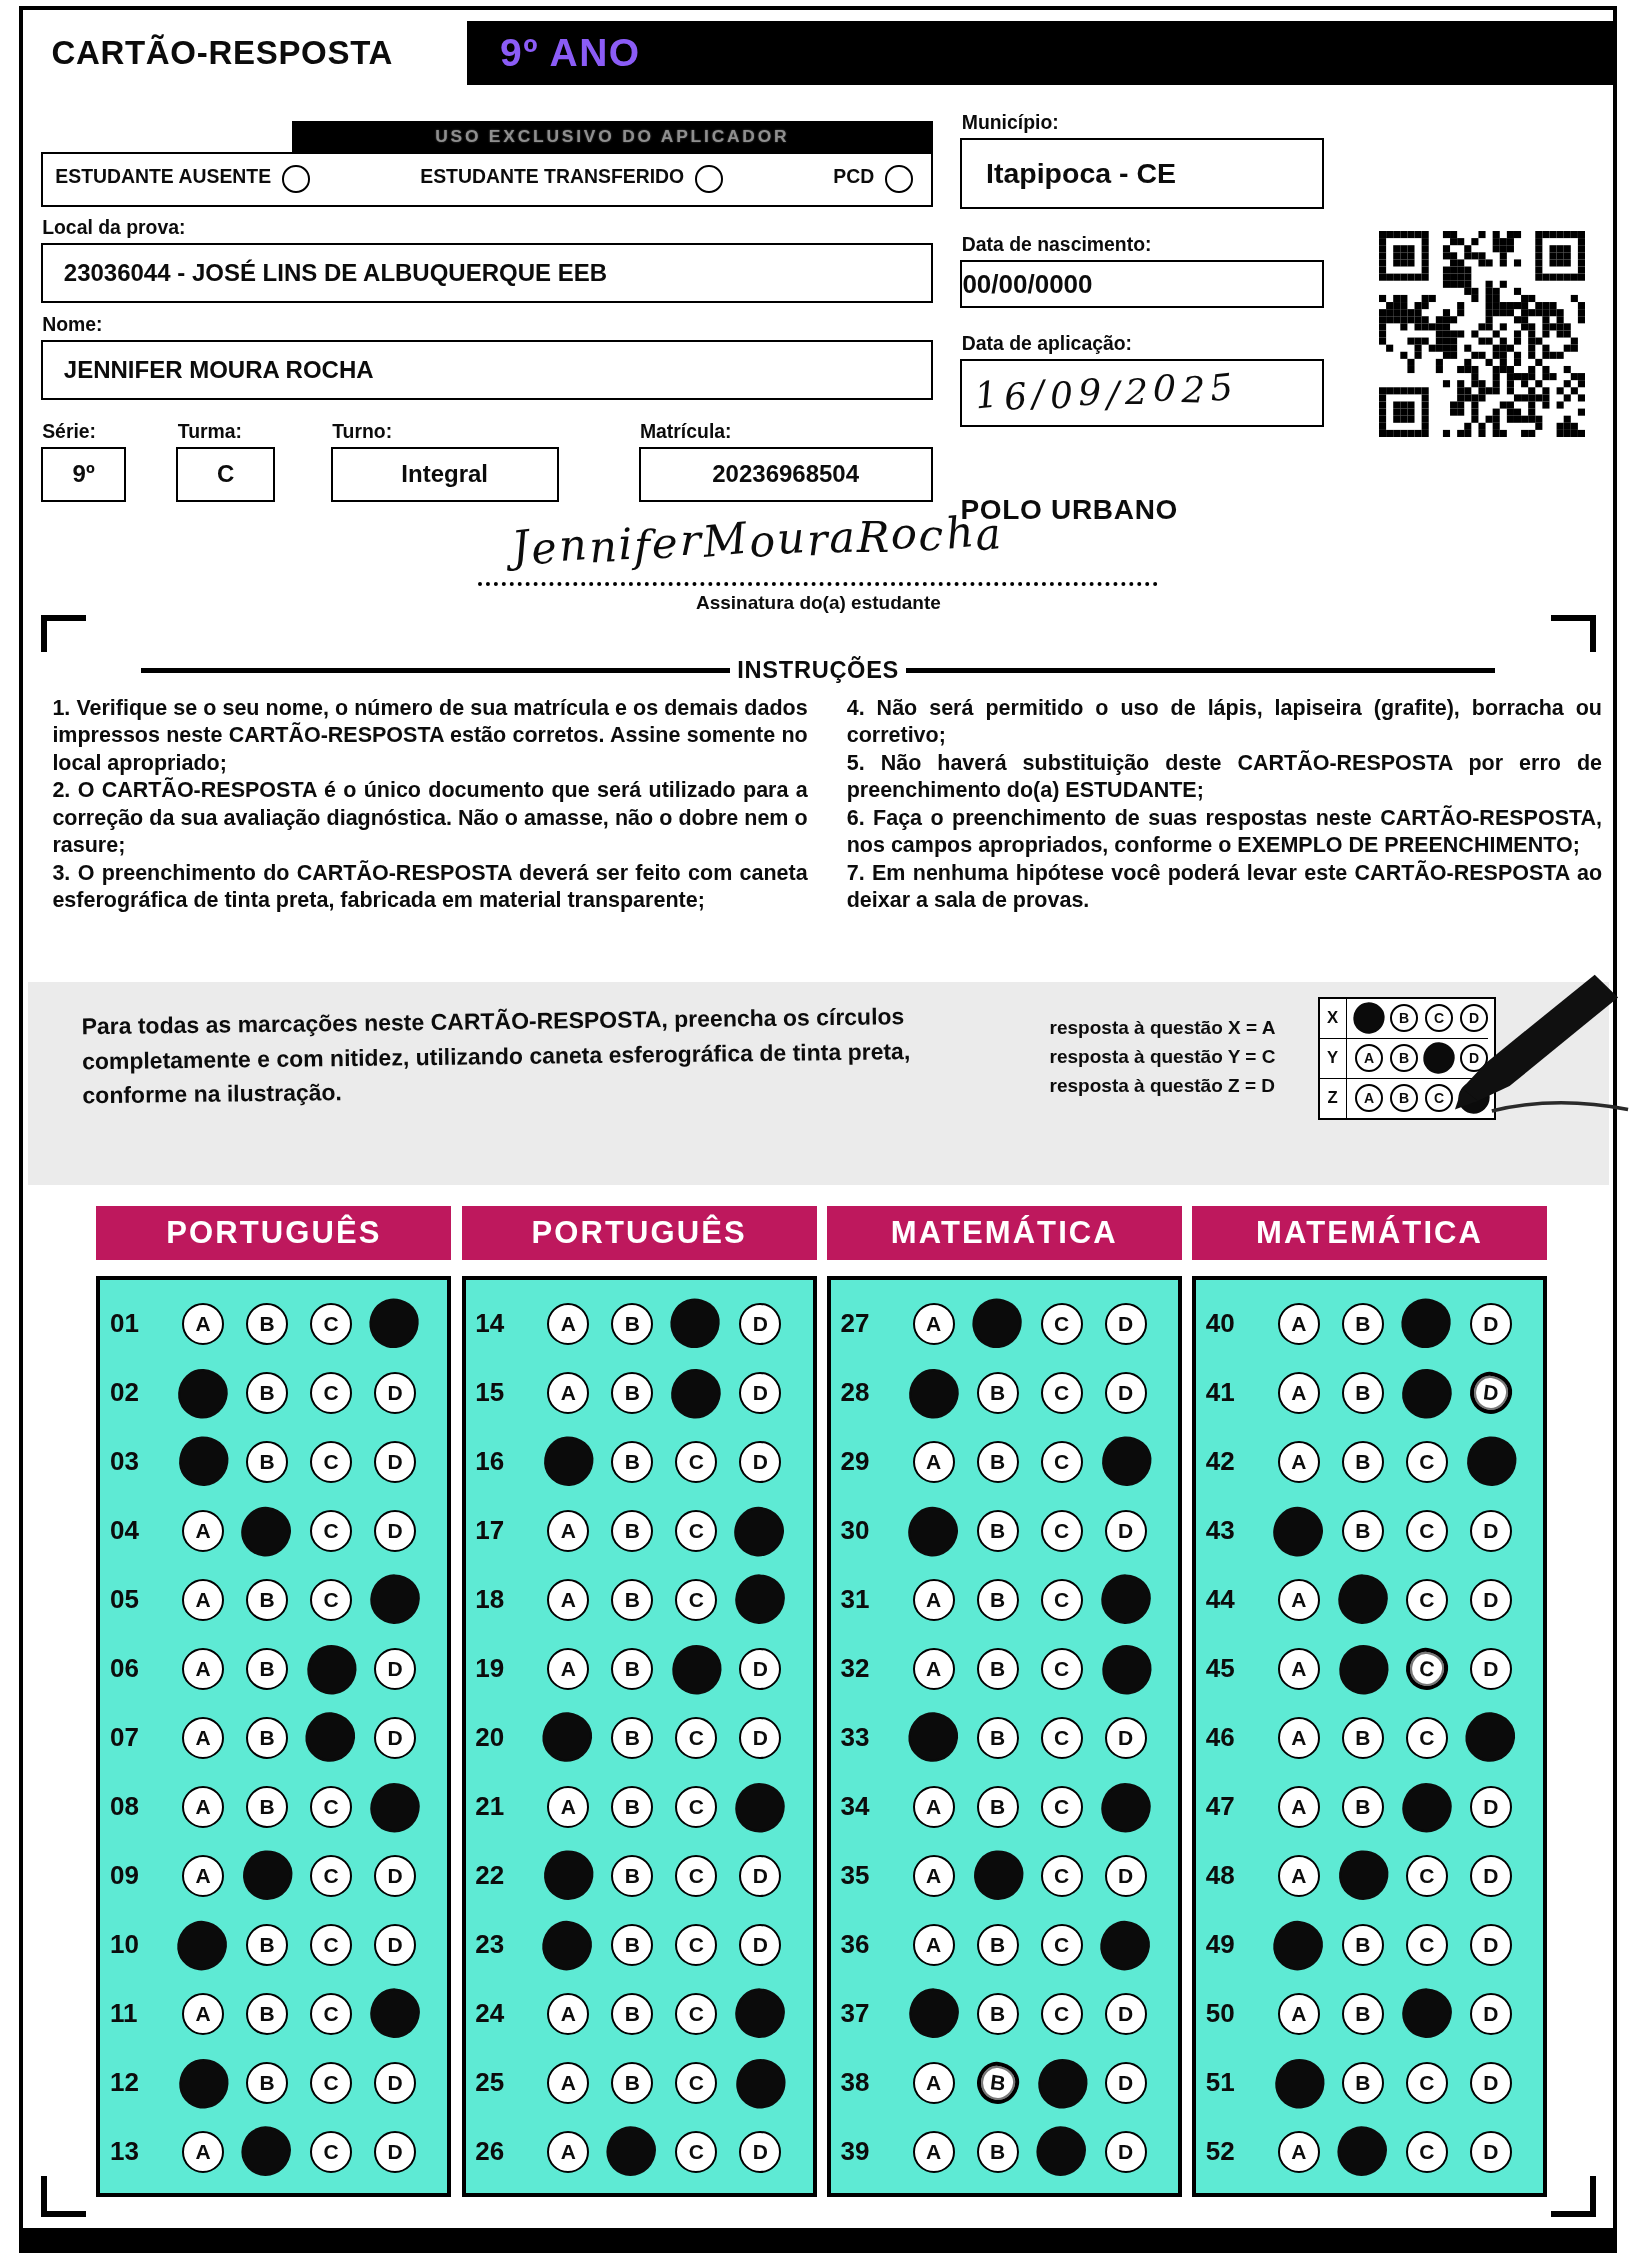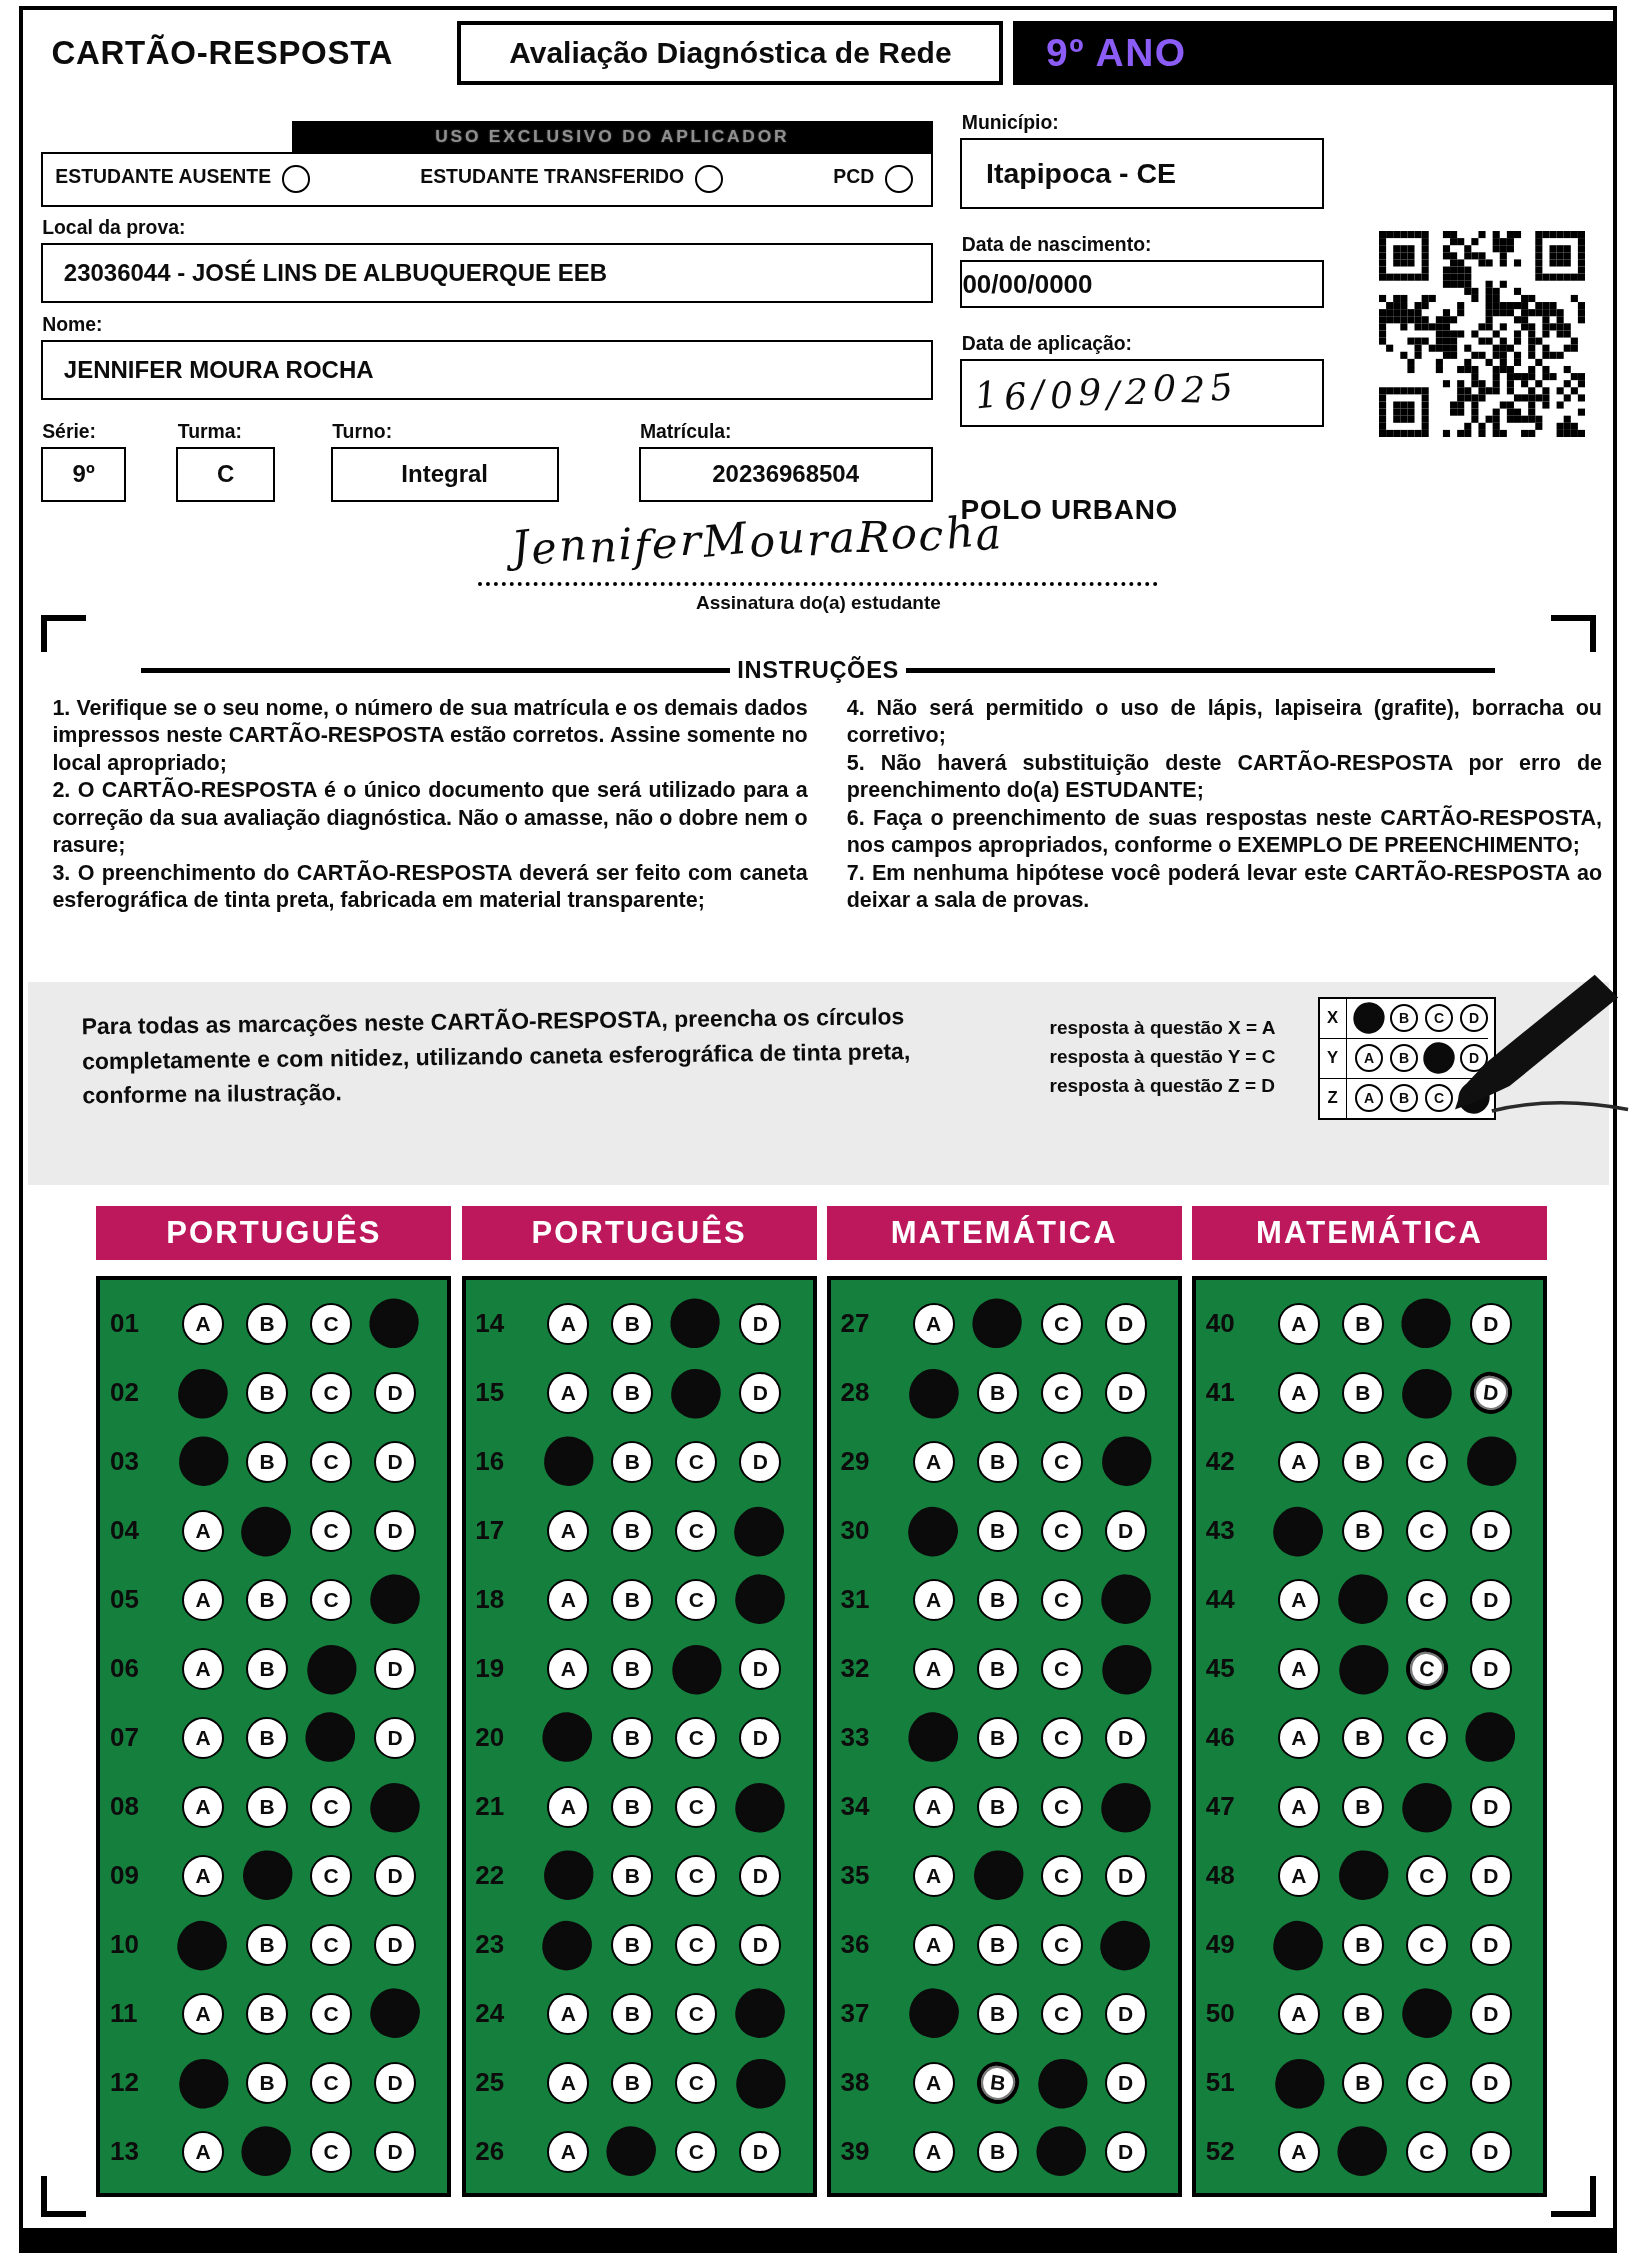--- a/index.html
+++ b/index.html
@@ -80,21 +80,21 @@
   .ex-grid { position:absolute; left:1290px; top:15.3px; border:2.8px solid #000; background:#fff; padding:0 5.6px 0 0; }
   .ex-row { display:flex; align-items:center; height:39px; border-bottom:1.4px solid #000; }
   .ex-row:last-child { border-bottom:none; }
   .ex-lab { width:26px; align-self:stretch; display:flex; align-items:center; justify-content:center; font-size:16.7px; font-weight:bold; border-right:1.4px solid #000; margin-right:1.4px; }
   .pen { position:absolute; left:1413px; top:-12.5px; width:201px; height:149px; }
 
   
   .answers { position:absolute; top:1196px; left:0; right:0; display:flex; gap:10.4px; padding:0 66px 0 73px; }
   .ans-col { flex:1; }
   .ans-header { background:#be185d; color:#fff; height:54px; display:flex; align-items:center; justify-content:center; font-size:31px; font-weight:bold; letter-spacing:2.1px; margin-bottom:9.7px; }
-  .ans-grid { border:4.2px solid #000; padding:9.7px 5.6px 7px 9.7px; background:#15803d;margin-top:16px; }
+  .ans-grid { border:4.2px solid #000; padding:9.7px 5.6px 7px 9.7px; background:#5eead4;margin-top:16px; }
   .q-row { display:flex; align-items:center; height:69px; }
   .q-num { width:50px; font-size:26px; font-weight:bold; }
   .bubble {
     width:42px; height:42px; border:2.8px solid #000; border-radius:50%; margin-left:22px;
     display:flex; align-items:center; justify-content:center;
     font-size:21px; font-weight:bold; background:#fff; box-sizing:border-box; flex:none;
   }
   .ex-bubble { width:28px; height:28px; border-width:2.1px; font-size:14px; margin-left:7px; }
   .filled {
     background:#0b0b0b; border-color:#0b0b0b; color:transparent;
@@ -107,21 +107,20 @@
     transform:rotate(7deg);
   }
 </style>
 </head>
 <body>
 
 <div class="sheet">
 
   <div class="header">
     <div class="h-left">CARTÃO-RESPOSTA</div>
-    <div class="h-mid">Avaliação Diagnóstica de Rede</div>
     <div class="h-right">9º ANO</div>
   </div>
 
   <div class="form">
     <div class="left-col">
       <div class="applicator-bar">USO EXCLUSIVO DO APLICADOR</div>
       <div class="checkbox-row">
         <div class="cb-item">
           <span class="cb-label">ESTUDANTE AUSENTE</span>
           <span class="cb-circle"></span>

